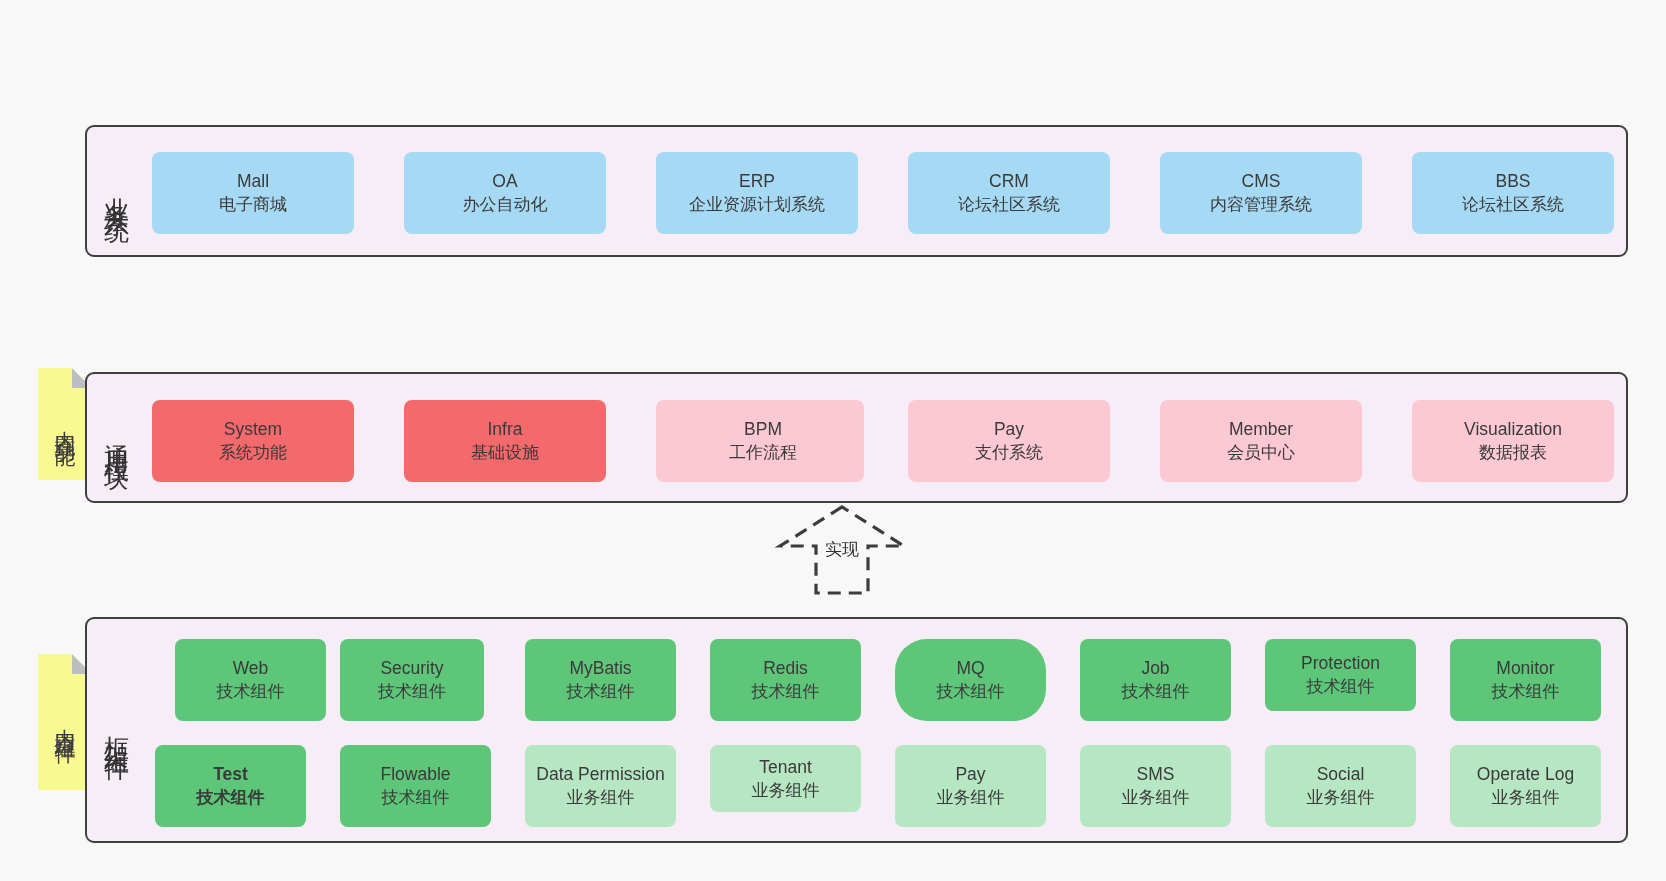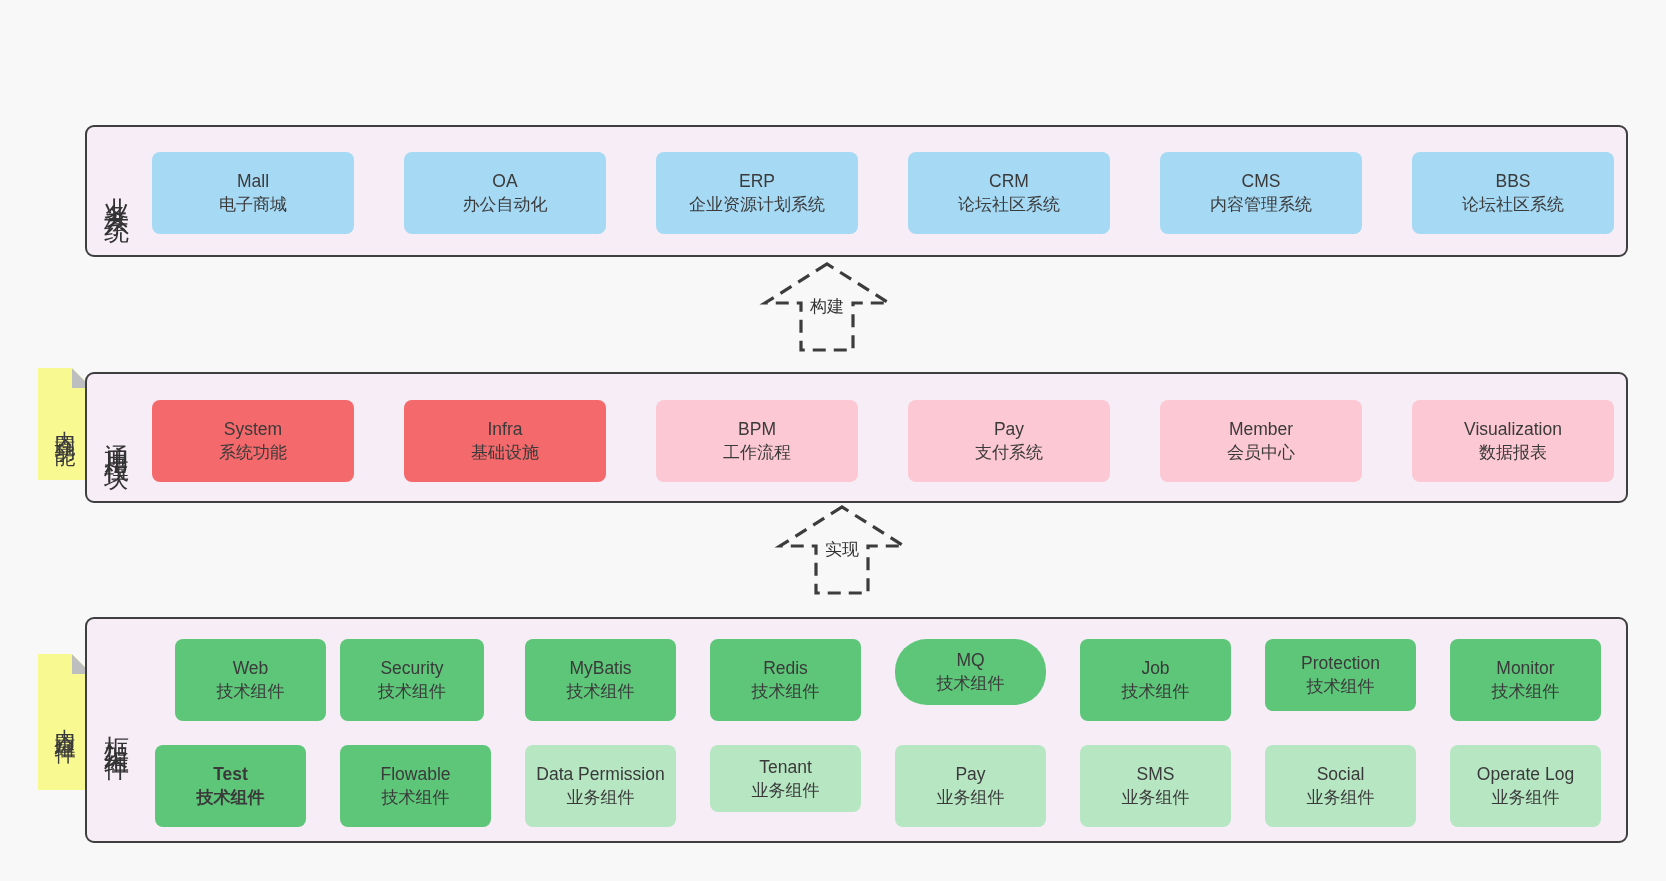--- a/index.html
+++ b/index.html
@@ -73,44 +73,38 @@
           <div class="box-name">CMS</div>
           <div class="box-desc">内容管理系统</div>
         </div>
         <div class="box blue" style="left: 1325px; top: 25px; width: 202px; height: 82px;">
           <div class="box-name">BBS</div>
           <div class="box-desc">论坛社区系统</div>
         </div>
       </div>
   </section>
 
-  <div class="arrow arrow1">
-    <svg viewBox="0 0 140 92">
-      <path d="M70 3 L8 42 L44 42 L44 89 L96 89 L96 42 L132 42 Z"></path>
-    </svg>
-    <div class="arrow-label">构建</div>
-  </div>
 
   <div class="sticky sticky1">
     <span class="fold"></span>
     <span class="sticky-text">内置功能</span>
   </div>
 
   <section class="band band2">
     <div class="band-label">通用模块</div>
     <div>
         <div class="box red" style="left: 65px; top: 26px; width: 202px; height: 82px;">
           <div class="box-name">System</div>
           <div class="box-desc">系统功能</div>
         </div>
         <div class="box red" style="left: 317px; top: 26px; width: 202px; height: 82px;">
           <div class="box-name">Infra</div>
           <div class="box-desc">基础设施</div>
         </div>
-        <div class="box pink" style="left: 569px; top: 26px; width: 202px; height: 82px;">
+        <div class="box pink" style="left: 569px; top: 26px; width: 202px; height: 82px; padding-left: 6px;">
           <div class="box-name">BPM</div>
           <div class="box-desc">工作流程</div>
         </div>
         <div class="box pink" style="left: 821px; top: 26px; width: 202px; height: 82px;">
           <div class="box-name">Pay</div>
           <div class="box-desc">支付系统</div>
         </div>
         <div class="box pink" style="left: 1073px; top: 26px; width: 202px; height: 82px;">
           <div class="box-name">Member</div>
           <div class="box-desc">会员中心</div>
@@ -146,21 +140,21 @@
           <div class="box-desc">技术组件</div>
         </div>
         <div class="box green-dark" style="left: 438px; top: 20px; width: 151px; height: 82px;">
           <div class="box-name">MyBatis</div>
           <div class="box-desc">技术组件</div>
         </div>
         <div class="box green-dark" style="left: 623px; top: 20px; width: 151px; height: 82px;">
           <div class="box-name">Redis</div>
           <div class="box-desc">技术组件</div>
         </div>
-        <div class="box green-dark" style="left: 808px; top: 20px; width: 151px; height: 66px; border-radius: 32px;">
+        <div class="box green-dark" style="left: 808px; top: 20px; width: 151px; height: 82px; border-radius: 32px;">
           <div class="box-name">MQ</div>
           <div class="box-desc">技术组件</div>
         </div>
         <div class="box green-dark" style="left: 993px; top: 20px; width: 151px; height: 82px;">
           <div class="box-name">Job</div>
           <div class="box-desc">技术组件</div>
         </div>
         <div class="box green-dark" style="left: 1178px; top: 20px; width: 151px; height: 72px;">
           <div class="box-name">Protection</div>
           <div class="box-desc">技术组件</div>

